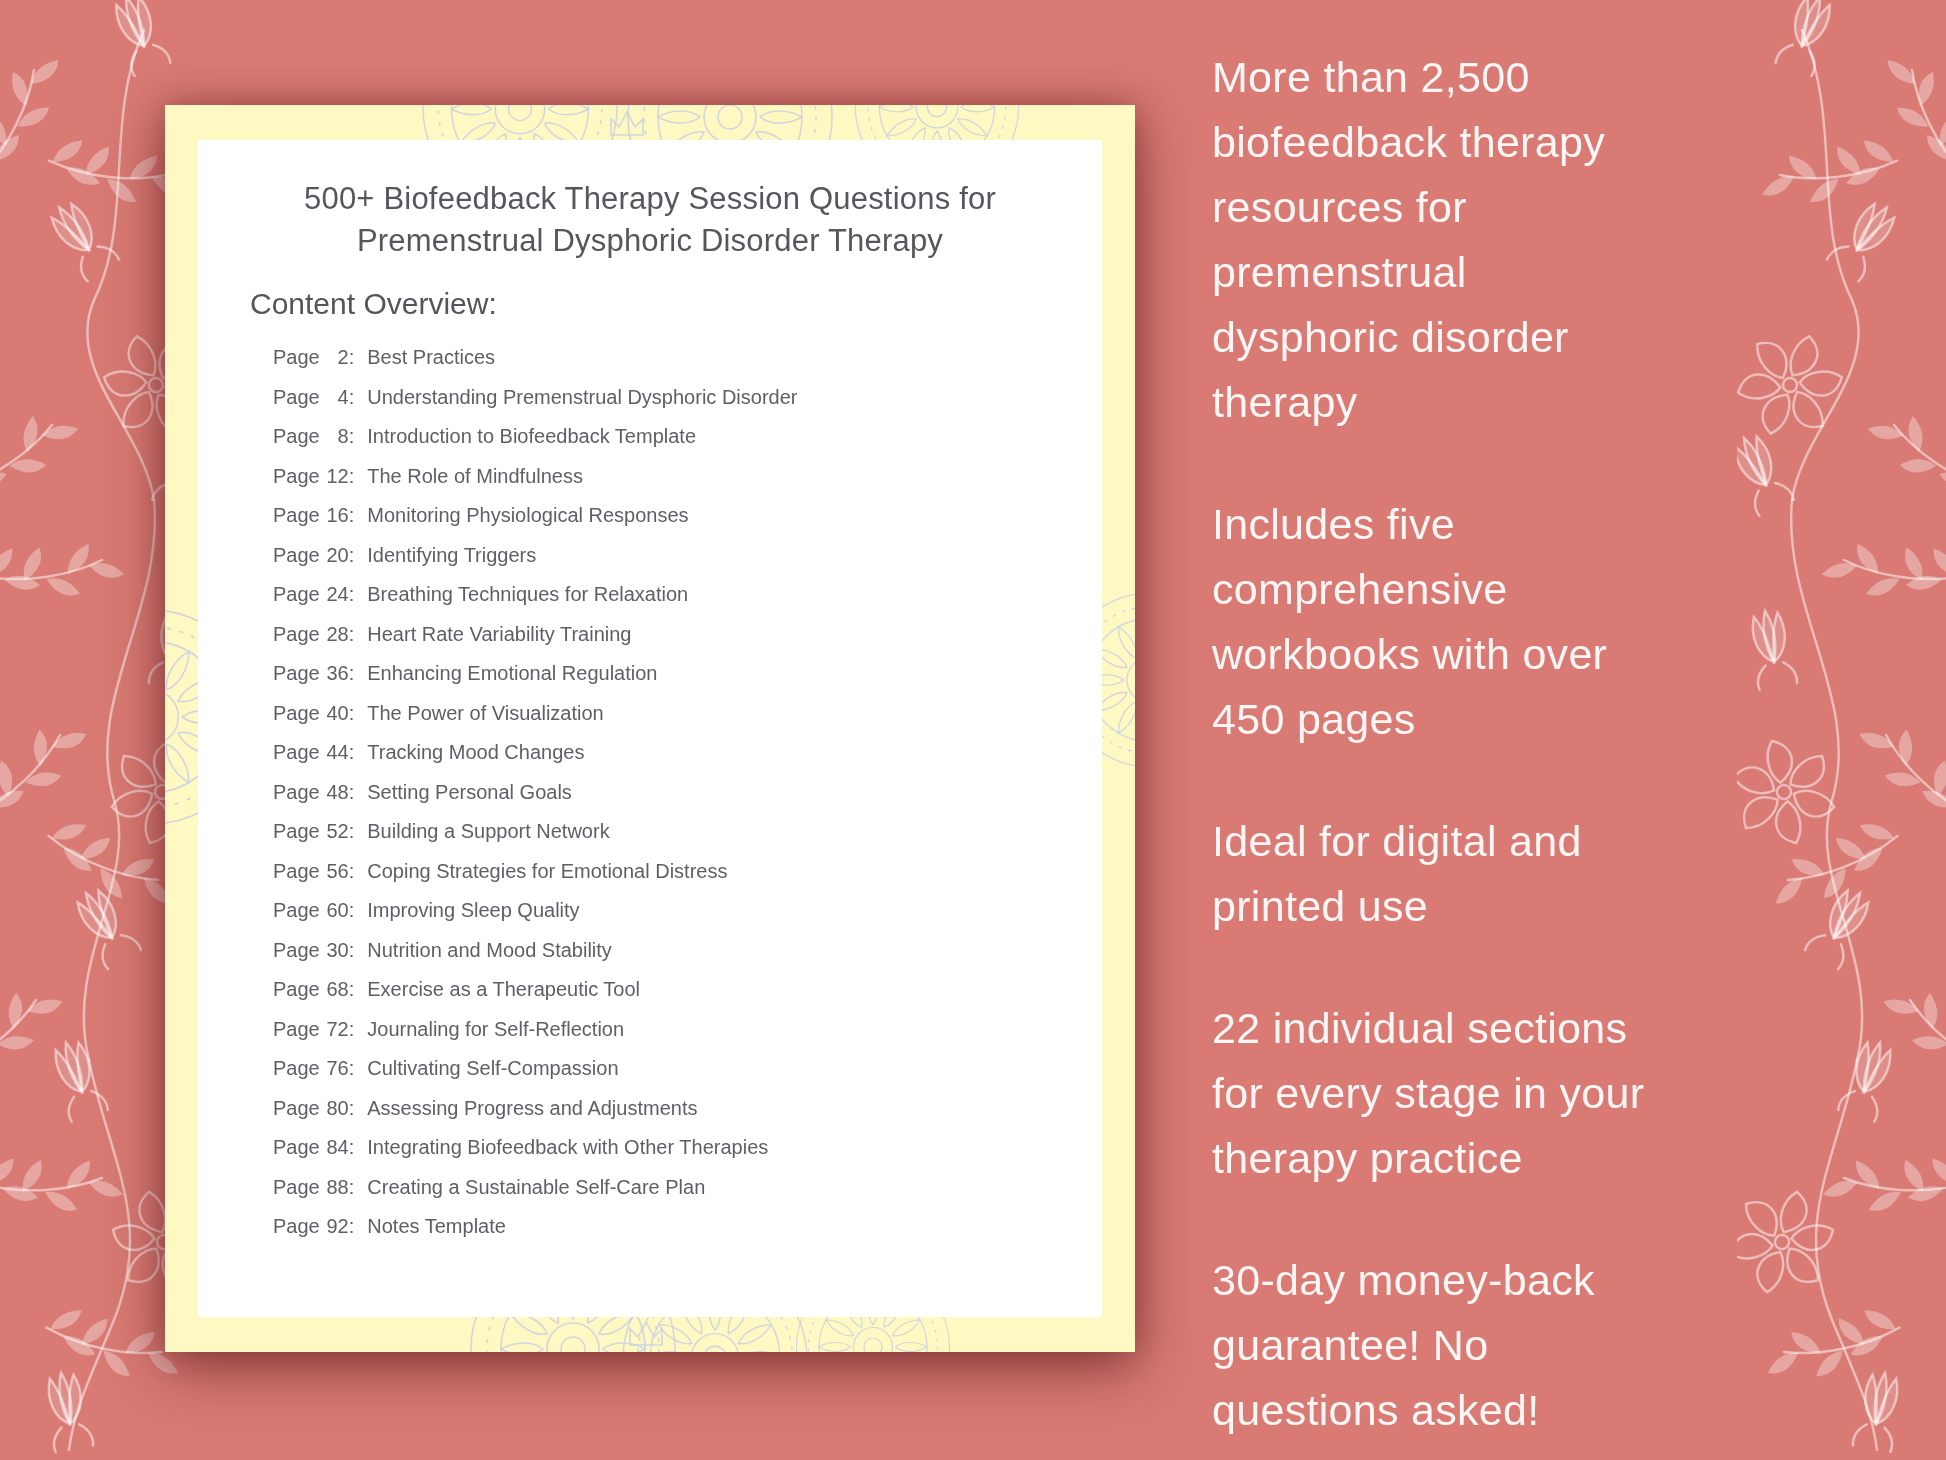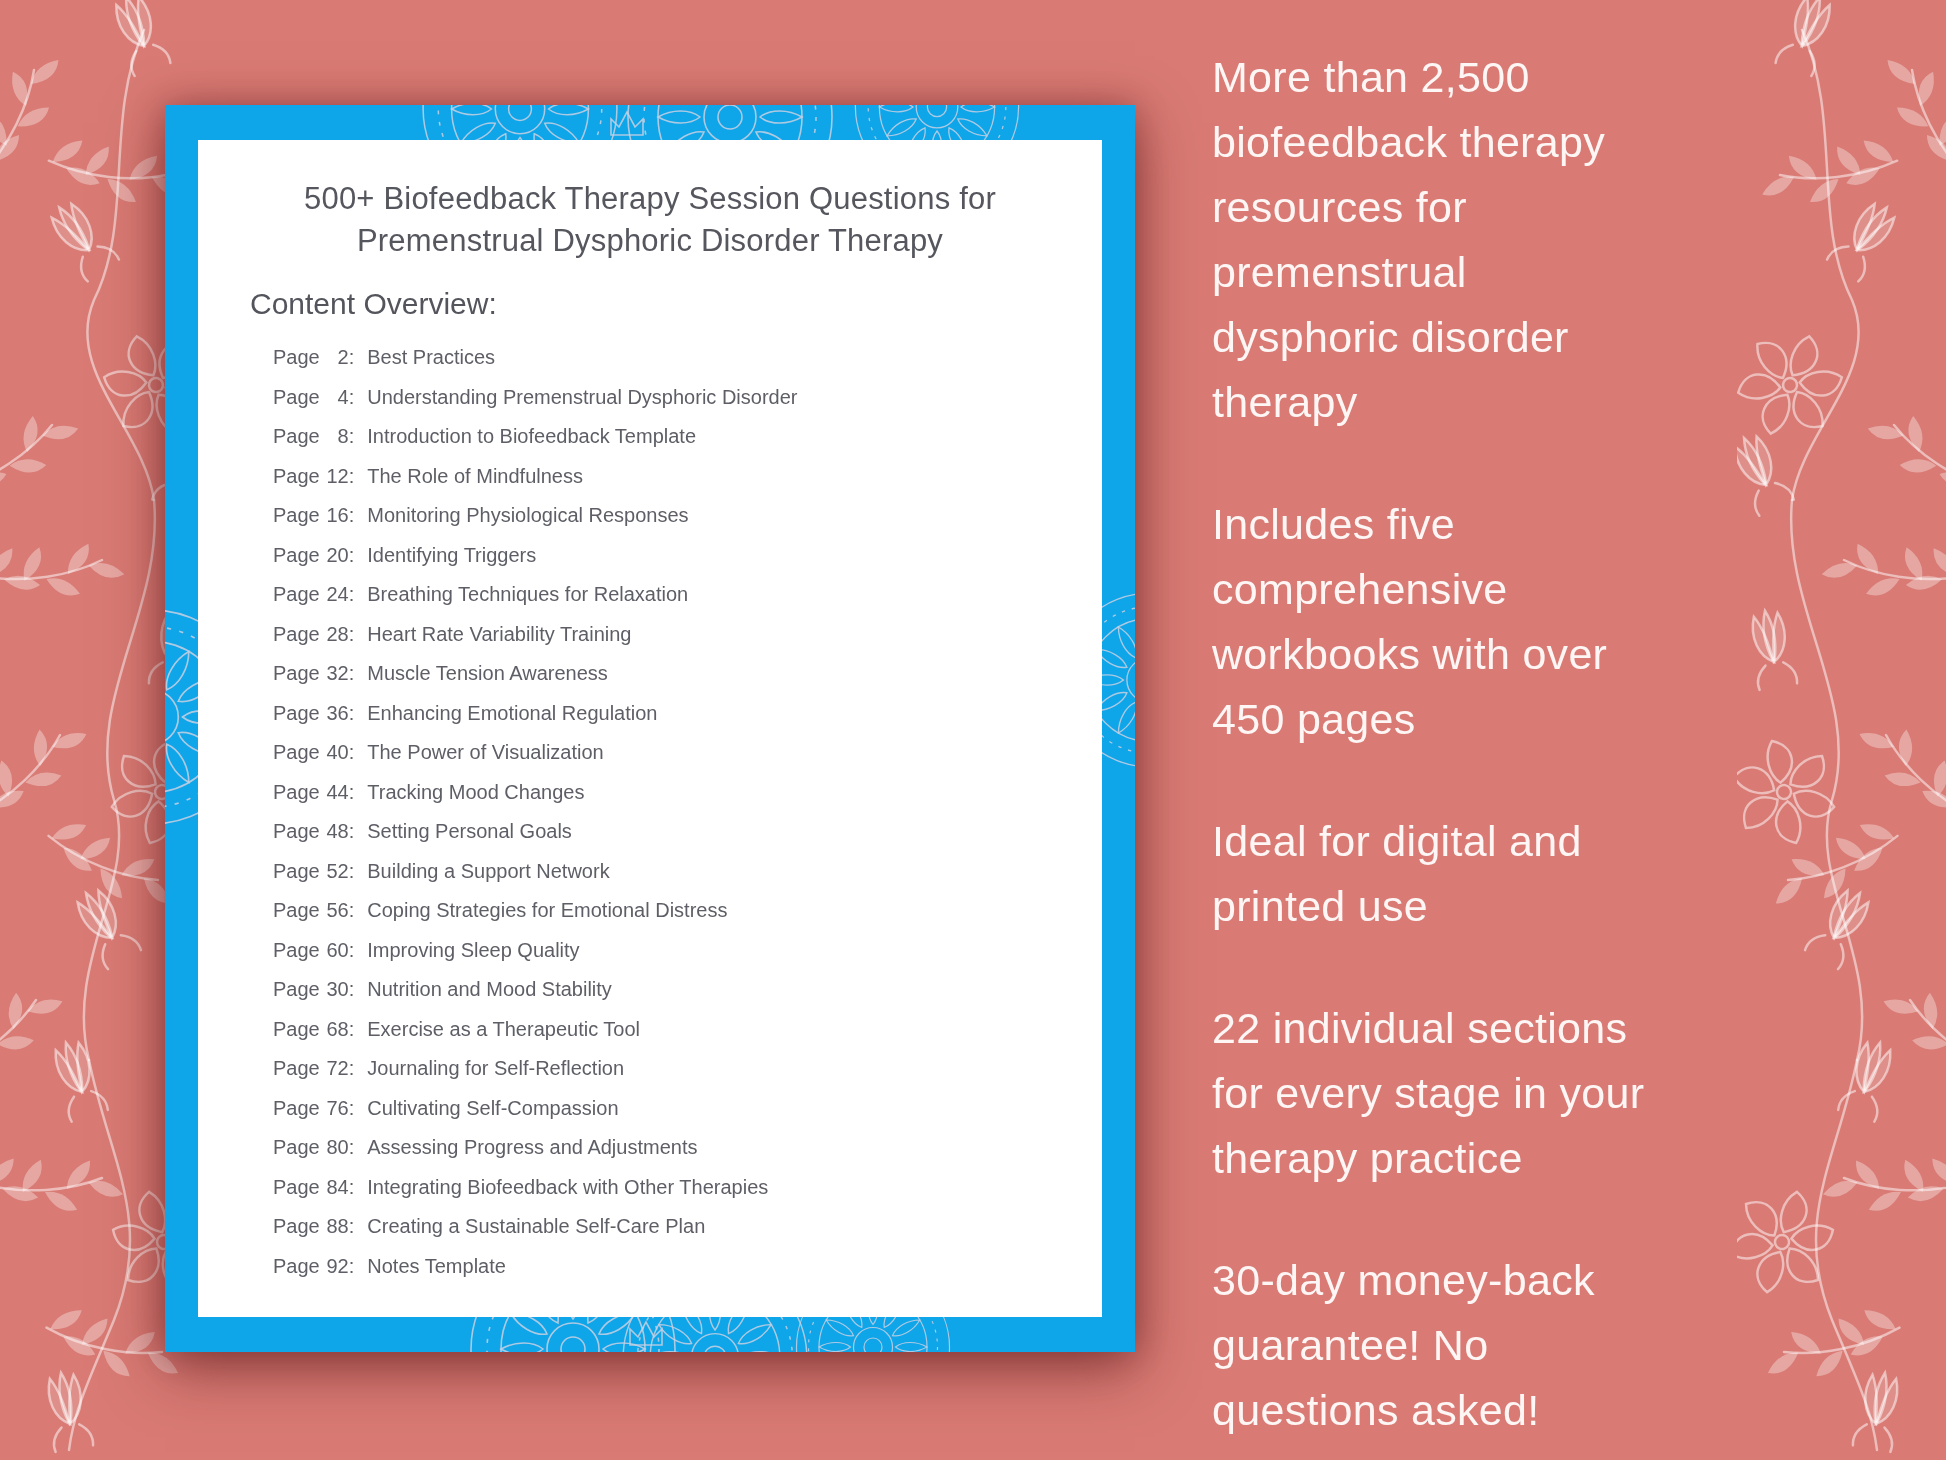--- a/index.html
+++ b/index.html
@@ -15,21 +15,21 @@
   .vine{position:absolute;top:0;pointer-events:none;}
   .vine-left{left:-6px;}
   .vine-right{right:-6px;}
   .vst{stroke:var(--vineStroke);fill:none;stroke-width:2.5px;stroke-linecap:round;}
   .vfl{stroke:var(--vineStroke);fill:none;stroke-width:2.5px;}
   .vlf{fill:var(--vineFill);stroke:none;}
   .vbd{fill:var(--vineBudFill);stroke:var(--vineStroke);stroke-width:2.5px;}
 
   .doc-page{
     position:absolute;left:165px;top:105px;width:970px;height:1247px;
-    background:#0ea5e9;
+    background:#fef9c3;
     box-shadow:0 18px 55px rgba(84,20,22,.55), 0 0 30px rgba(84,20,22,.32);
     overflow:hidden;
   }
   .orn-layer{position:absolute;left:0;top:0;}
   .orn{stroke:#c9d0e2;fill:none;stroke-width:1.6px;opacity:.85;}
   .doc-inner{
     position:absolute;left:33px;top:35px;right:33px;bottom:35px;
     background:#ffffff;
   }
   .doc-title{
@@ -178,21 +178,20 @@
         <div class="toc-row"><span class="toc-prefix">Page</span><span class="toc-num">12</span><span class="toc-sep">:</span><span class="toc-label">The Role of Mindfulness</span></div>
 
         <div class="toc-row"><span class="toc-prefix">Page</span><span class="toc-num">16</span><span class="toc-sep">:</span><span class="toc-label">Monitoring Physiological Responses</span></div>
 
         <div class="toc-row"><span class="toc-prefix">Page</span><span class="toc-num">20</span><span class="toc-sep">:</span><span class="toc-label">Identifying Triggers</span></div>
 
         <div class="toc-row"><span class="toc-prefix">Page</span><span class="toc-num">24</span><span class="toc-sep">:</span><span class="toc-label">Breathing Techniques for Relaxation</span></div>
 
         <div class="toc-row"><span class="toc-prefix">Page</span><span class="toc-num">28</span><span class="toc-sep">:</span><span class="toc-label">Heart Rate Variability Training</span></div>
 
-        <div class="toc-row"><span class="toc-prefix">Page</span><span class="toc-num">32</span><span class="toc-sep">:</span><span class="toc-label">Muscle Tension Awareness</span></div>
 
         <div class="toc-row"><span class="toc-prefix">Page</span><span class="toc-num">36</span><span class="toc-sep">:</span><span class="toc-label">Enhancing Emotional Regulation</span></div>
 
         <div class="toc-row"><span class="toc-prefix">Page</span><span class="toc-num">40</span><span class="toc-sep">:</span><span class="toc-label">The Power of Visualization</span></div>
 
         <div class="toc-row"><span class="toc-prefix">Page</span><span class="toc-num">44</span><span class="toc-sep">:</span><span class="toc-label">Tracking Mood Changes</span></div>
 
         <div class="toc-row"><span class="toc-prefix">Page</span><span class="toc-num">48</span><span class="toc-sep">:</span><span class="toc-label">Setting Personal Goals</span></div>
 
         <div class="toc-row"><span class="toc-prefix">Page</span><span class="toc-num">52</span><span class="toc-sep">:</span><span class="toc-label">Building a Support Network</span></div>

